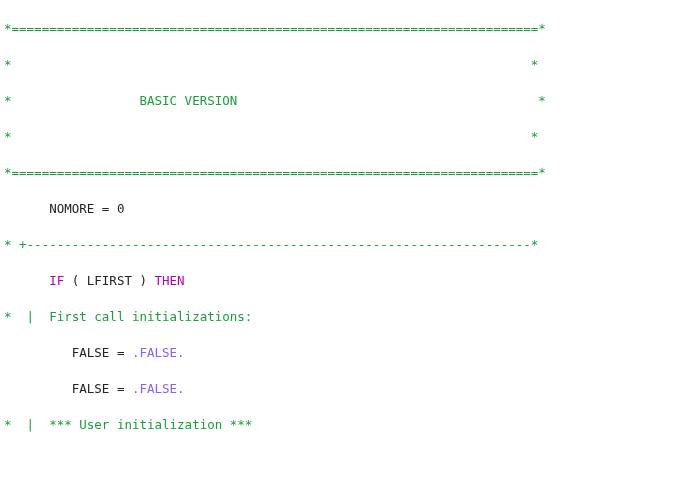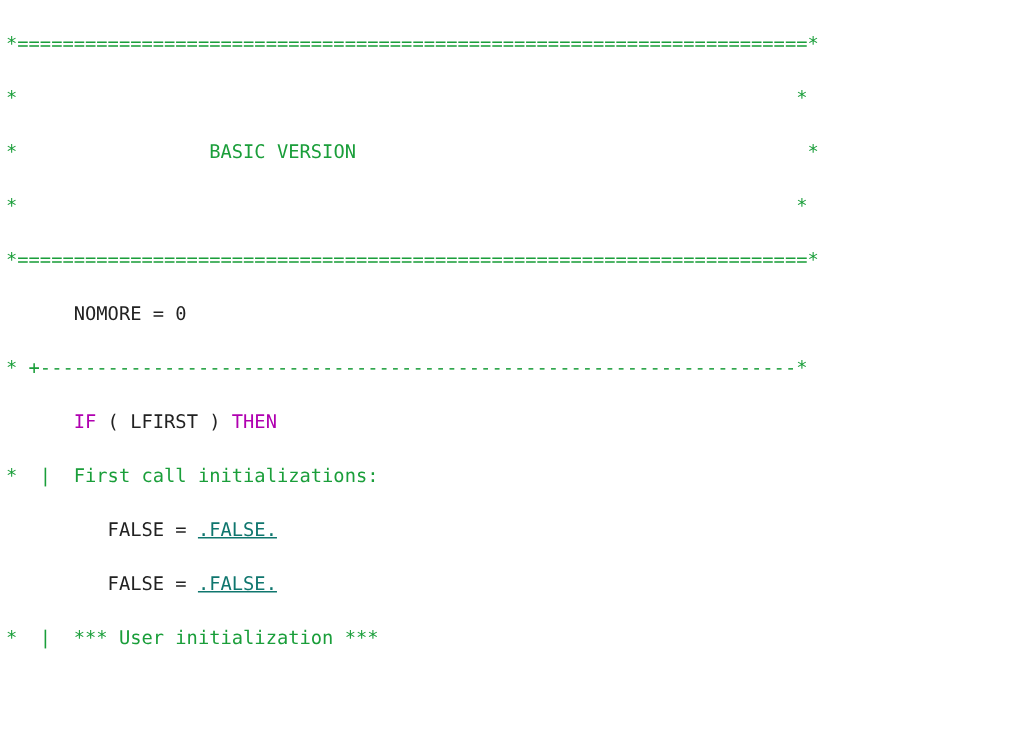--- a/index.html
+++ b/index.html
@@ -15,21 +15,21 @@
     white-space: pre;
     padding: 2px 4px 2px 4px;
     overflow: hidden;
   }
   .line {
     display: block;
     min-height: 18px;
   }
   .rule, .comment { color: #1a9e3a; }   
   .kw    { color: #b000b0; }           
-  .bool  { color: #0f766e; text-decoration: underline; }           
+  .bool  { color: #8b5cf6; }           
   .plain { color: #222222; text-align: center; }
 </style>
 </head>
 <body>
 
 <div class="editor">
 <span class="line"><span class="rule">*======================================================================*</span></span>
 <span class="line"><span class="rule">*</span><span class="rule">                                                                     *</span></span>
 <span class="line"><span class="rule">*                 </span><span class="comment">BASIC VERSION</span><span class="rule">                                        *</span></span>
 <span class="line"><span class="rule">*</span><span class="rule">                                                                     *</span></span>

